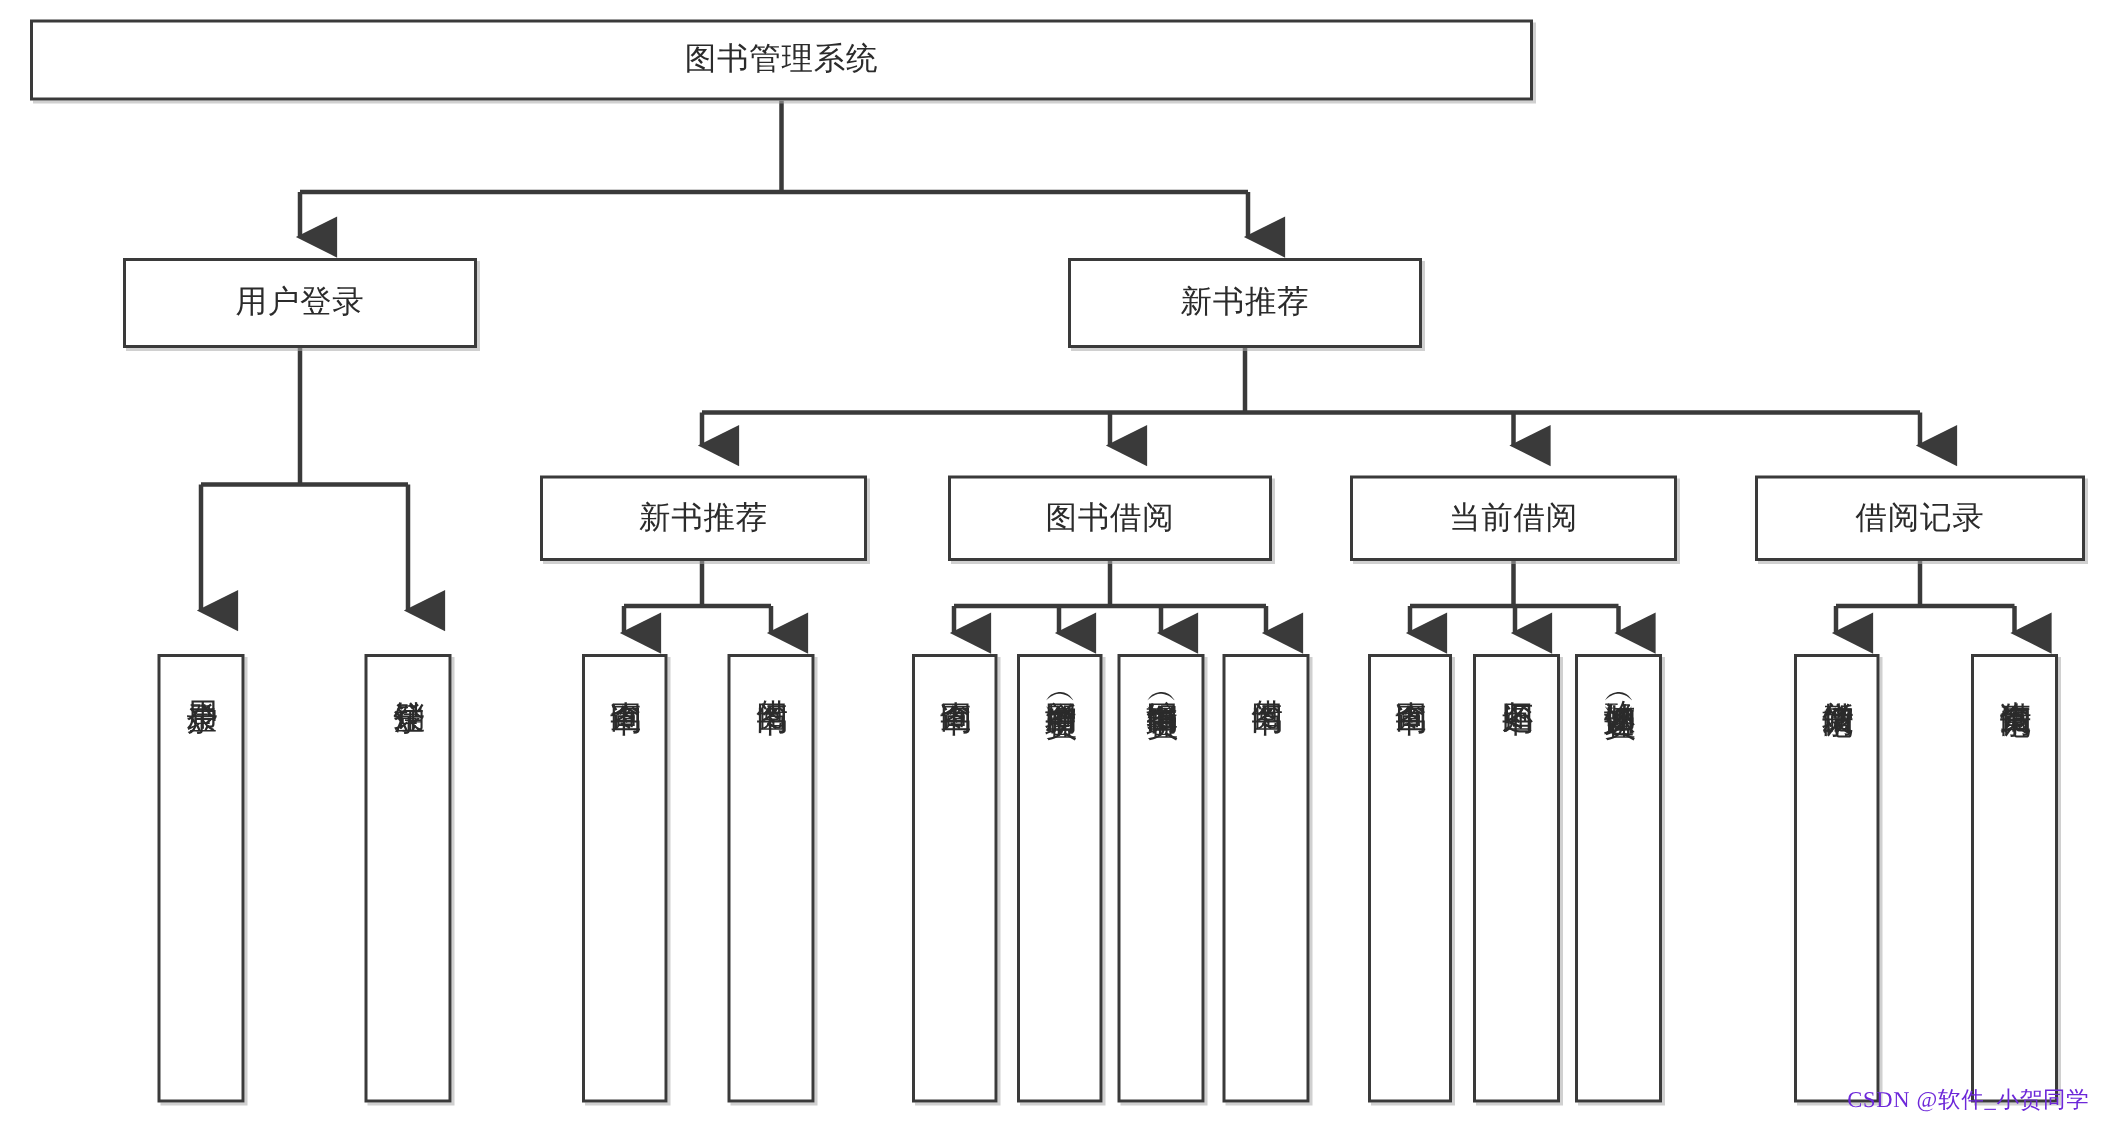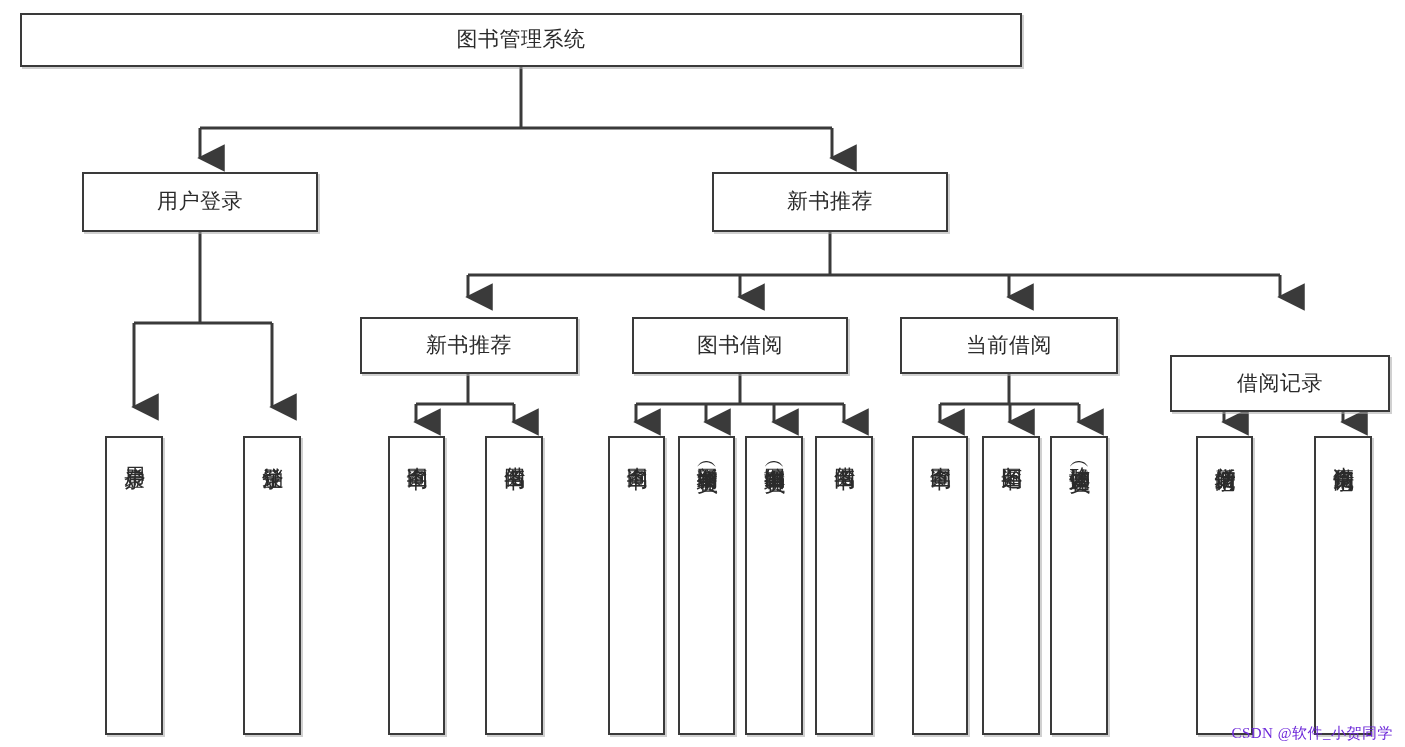--- a/index.html
+++ b/index.html
@@ -141,21 +141,21 @@
   </div>
 
   <div class="node" style="left:632px; top:317px; width:216px; height:57px;align-items:center;">
     <span class="label">图书借阅</span>
   </div>
 
   <div class="node" style="left:900px; top:317px; width:218px; height:57px;">
     <span class="label">当前借阅</span>
   </div>
 
-  <div class="node" style="left:1170px; top:317px; width:220px; height:57px;margin-top:38px;">
+  <div class="node" style="left:1170px; top:317px; width:220px; height:57px;">
     <span class="label">借阅记录</span>
   </div>
 
   <div class="node leaf" style="left:105px; top:436px; width:58px; height:299px;">
     <span class="label">用户登录</span>
   </div>
 
   <div class="node leaf" style="left:243px; top:436px; width:58px; height:299px;">
     <span class="label">注销登录</span>
   </div>

